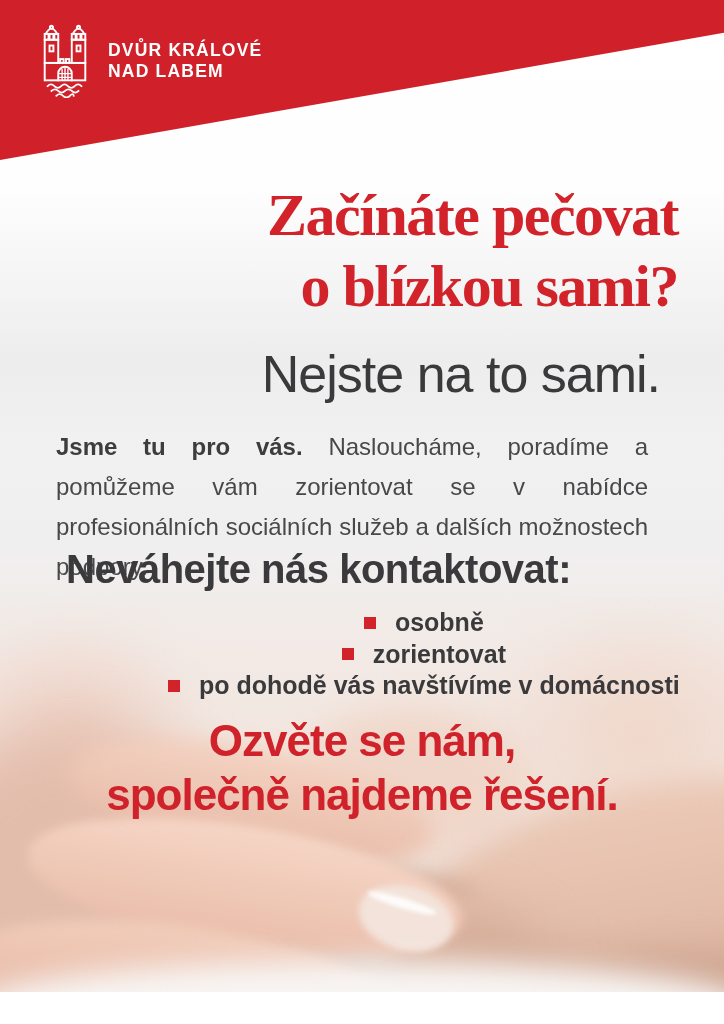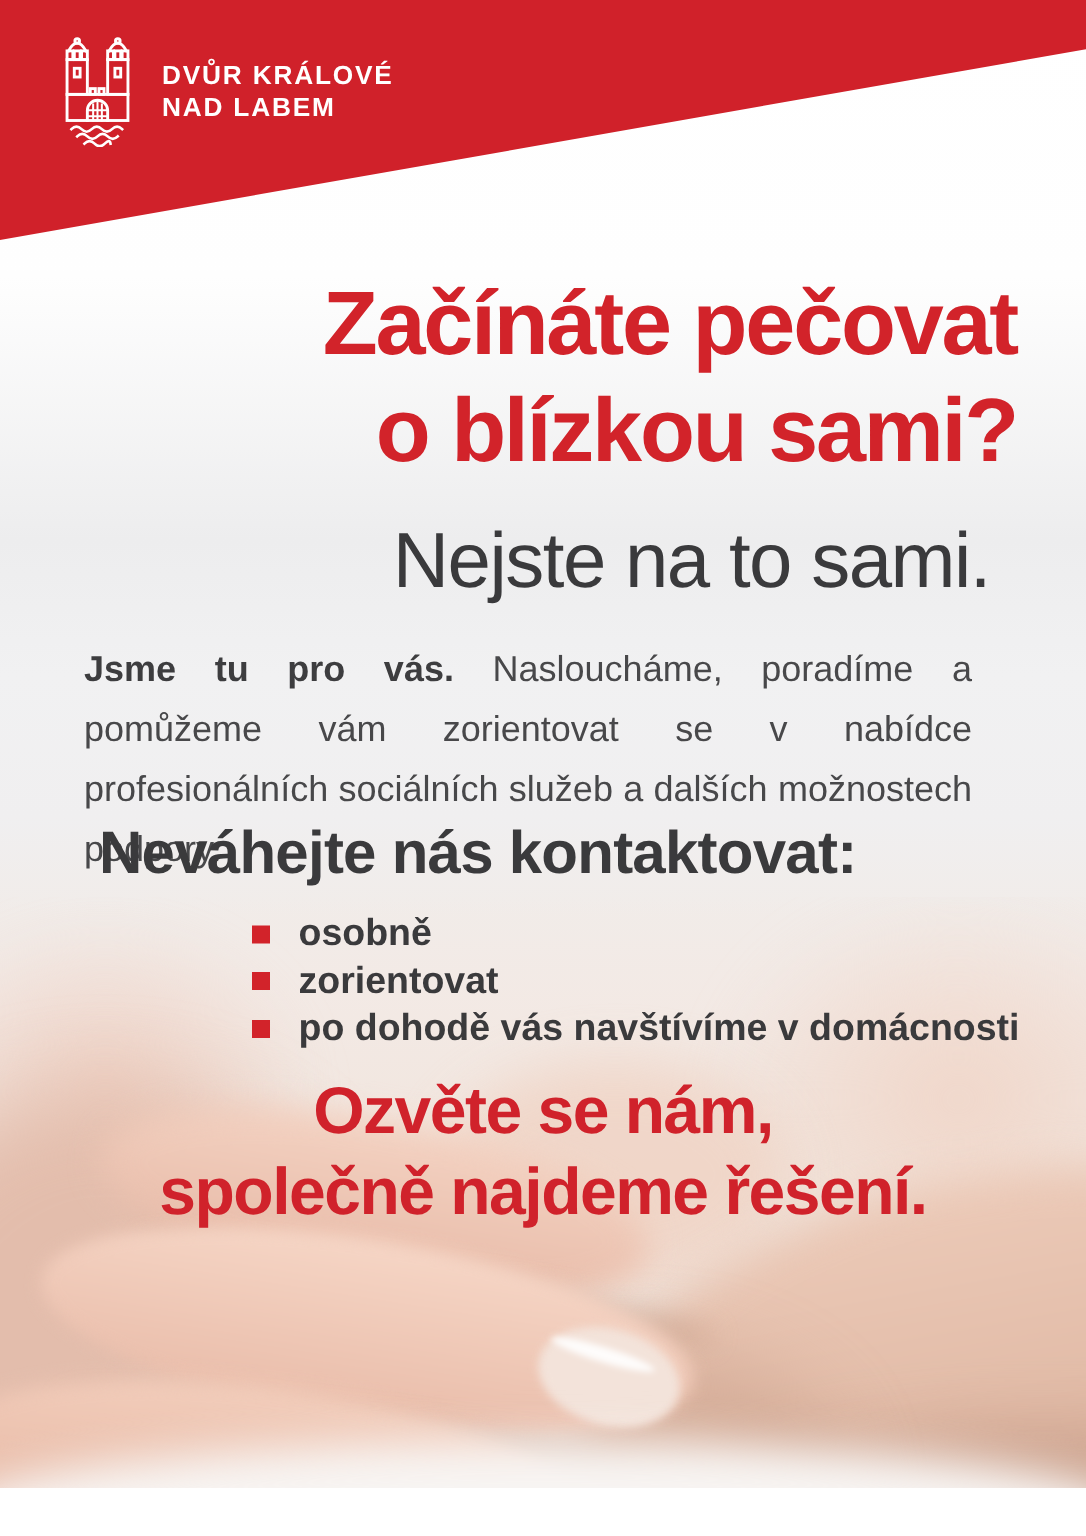--- a/index.html
+++ b/index.html
@@ -25,42 +25,42 @@
   .logo-text{
     color:#ffffff;font-weight:700;font-size:17.5px;line-height:21px;
     letter-spacing:1.2px;text-transform:uppercase;
   }
   .logo-text span{display:block;}
 
   
   .headline{
     position:absolute;top:180px;right:46px;z-index:2;
     text-align:right;color:#d2232a;font-weight:700;
-    font-size:60px;line-height:71px;letter-spacing:-1.5px;margin:0;
+    font-size:60px;line-height:71px;letter-spacing:-1.5px;margin:0;font-family:Liberation Serif, serif;
   }
   .subheadline{
     position:absolute;top:344px;right:64px;z-index:2;
     color:#3a3a3c;font-weight:400;font-size:52px;letter-spacing:-1px;margin:0;
   }
   .intro{
     position:absolute;top:427px;left:56px;width:592px;z-index:2;
     color:#48484a;font-size:24px;line-height:40px;text-align:justify;margin:0;
   }
   .intro .lead{font-weight:700;color:#3d3d3f;}
   .contact-heading{
     position:absolute;top:547px;left:66px;z-index:2;
     color:#3a3a3c;font-weight:700;font-size:40px;letter-spacing:-0.5px;margin:0;
   }
   .contact-list{
     position:absolute;top:607px;left:168px;z-index:2;
     list-style:none;margin:0;padding:0;
   }
   .contact-list li{
     display:flex;align-items:center;gap:19px;
-    color:#3a3a3c;font-weight:700;font-size:25px;line-height:31.5px;
+    color:#3a3a3c;font-weight:700;font-size:25px;line-height:31.5px;justify-content:center;
   }
   .bullet{width:12px;height:12px;background:#d2232a;flex:none;}
   .cta{
     position:absolute;top:714px;left:0;width:724px;z-index:2;
     text-align:center;color:#d0222b;font-weight:700;
     font-size:44px;line-height:54px;letter-spacing:-1px;margin:0;
   }
 
   
   .photo{

